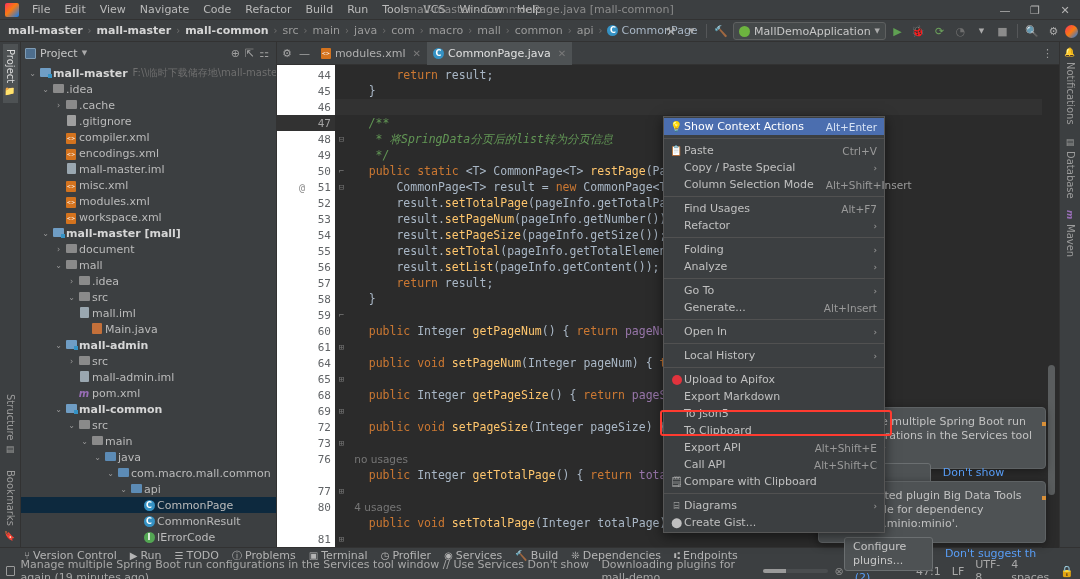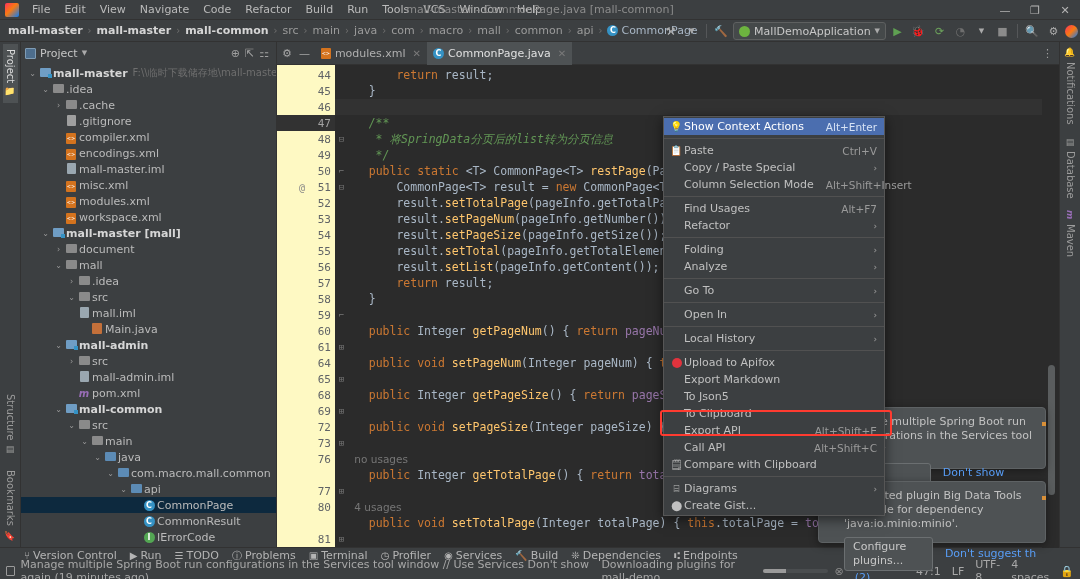--- a/index.html
+++ b/index.html
@@ -190,21 +190,21 @@
     margin-left: auto; display: flex; align-items: center;
     gap: 6px; padding-right: 6px; color: #a0a0a0; font-size: 11px;
   }
 
   .codewrap { flex: 1; display: flex; position: relative; overflow: hidden; }
   .inspect-strip {
     position: absolute; top: 0; right: 0; width: 17px; height: 100%;
     background: #2b2b2b; z-index: 5;
   }
   .gutter {
-    width: 58px; background: #fef9c3; flex: none;
+    width: 58px; background: #ffffff; flex: none;
     padding-top: 2px; user-select: none;
   }
   .gline {
     height: 16px; display: flex; align-items: center;
     justify-content: flex-end; padding-right: 4px;
     font-size: 11px; color: #606366;
     font-family: "DejaVu Sans Mono", monospace; position: relative;
   }
   .gline.cur { color: #a4a3a3; background: #323232; }
   .gline .at {
@@ -852,20 +852,25 @@
         <span class="mic2"></span>
         <span class="mlbl">Analyze</span>
         <span class="arr">›</span>
       </div>
       <div class="msep"></div>
       <div class="mrow">
         <span class="mic2"></span>
         <span class="mlbl">Go To</span>
         <span class="arr">›</span>
       </div>
+      <div class="mrow">
+        <span class="mic2"></span>
+        <span class="mlbl">Generate...</span>
+        <span class="macc">Alt+Insert</span>
+      </div>
       <div class="msep"></div>
       <div class="mrow">
         <span class="mic2"></span>
         <span class="mlbl">Open In</span>
         <span class="arr">›</span>
       </div>
       <div class="msep"></div>
       <div class="mrow">
         <span class="mic2"></span>
         <span class="mlbl">Local History</span>

